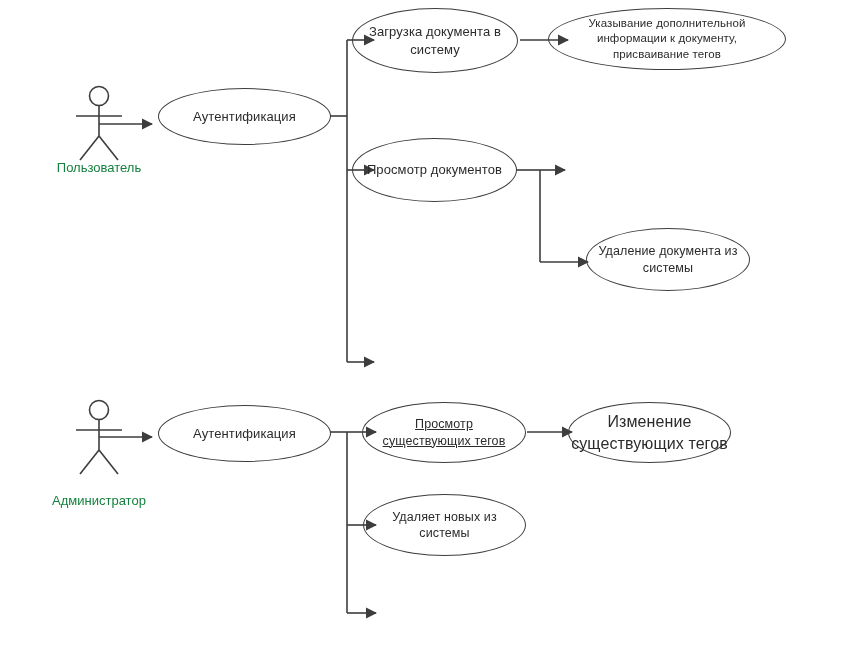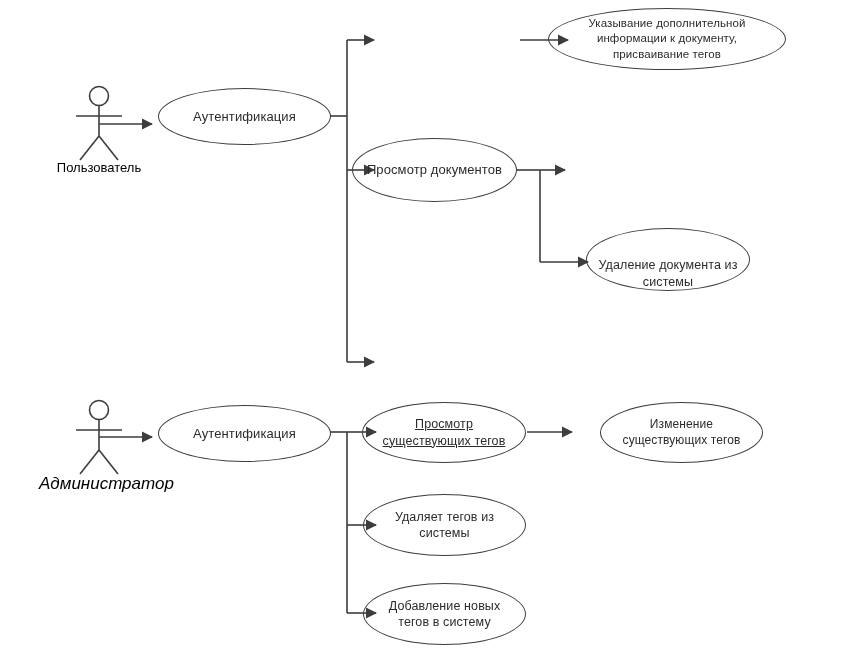--- a/index.html
+++ b/index.html
@@ -42,21 +42,21 @@
     white-space: pre-line;
   }
   .node .txt {
     display: block;
     width: 118%;
     white-space: pre-line;
   }
   .actor-label {
     position: absolute;
     text-align: center;
-    color: #000000;
+    color: #15803d;
     white-space: nowrap;
   }
 </style>
 </head>
 <body>
 
 <div id="canvas">
 
   <svg id="wires" viewBox="0 0 844 658" xmlns="http://www.w3.org/2000/svg">
     <defs>
@@ -113,63 +113,63 @@
       </g>
 
       <line x1="527" y1="432" x2="572" y2="432" marker-end="url(#arrow)"></line>
 
     </g>
   </svg>
 
   <div class="actor-label" style="left:39px; top:160px; width:120px; font-size:13px;">
     <span>Пользователь</span>
   </div>
-  <div class="actor-label" style="left:39px; top:474px; width:120px; font-size:17px;font-style:italic;">
+  <div class="actor-label" style="left:39px; top:493px; width:120px; font-size:13px;">
     <span>Администратор</span>
   </div>
 
   <div class="node" style="left:158px; top:88px; width:173px; height:57px; font-size:13px;">
     <span class="txt">Аутентификация</span>
   </div>
 
+  <div class="node" style="left:352px; top:8px; width:166px; height:65px; font-size:13px;">
+    <span class="txt">Загрузка документа в
+систему</span>
+  </div>
 
   <div class="node" style="left:548px; top:8px; width:238px; height:62px; font-size:11.5px;">
     <span class="txt">Указывание дополнительной
 информации к документу,
 присваивание тегов</span>
   </div>
 
   <div class="node" style="left:352px; top:138px; width:165px; height:64px; font-size:13px;">
     <span class="txt">Просмотр документов</span>
   </div>
 
 
-  <div class="node" style="left:586px; top:228px; width:164px; height:63px; font-size:12.5px;align-items:flex-end;">
+  <div class="node" style="left:586px; top:228px; width:164px; height:63px; font-size:12.5px;">
     <span class="txt">Удаление документа из
 системы</span>
   </div>
 
 
   <div class="node" style="left:158px; top:405px; width:173px; height:57px; font-size:13px;">
     <span class="txt">Аутентификация</span>
   </div>
 
   <div class="node" style="left:362px; top:402px; width:164px; height:61px; font-size:12.5px;text-decoration:underline;">
     <span class="txt">Просмотр
 существующих тегов</span>
   </div>
 
-  <div class="node" style="left:600px; top:402px; width:163px; height:61px; font-size:12px;">
+  <div class="node" style="left:568px; top:402px; width:163px; height:61px; font-size:16px;">
     <span class="txt">Изменение
 существующих тегов</span>
   </div>
 
   <div class="node" style="left:363px; top:494px; width:163px; height:62px; font-size:12.5px;">
-    <span class="txt">Удаляет тегов из
+    <span class="txt">Удаляет новых из
 системы</span>
   </div>
 
-  <div class="node" style="left:363px; top:583px; width:163px; height:62px; font-size:12.5px;">
-    <span class="txt">Добавление новых
-тегов в систему</span>
-  </div>
 
 </div>
 
 </body></html>

